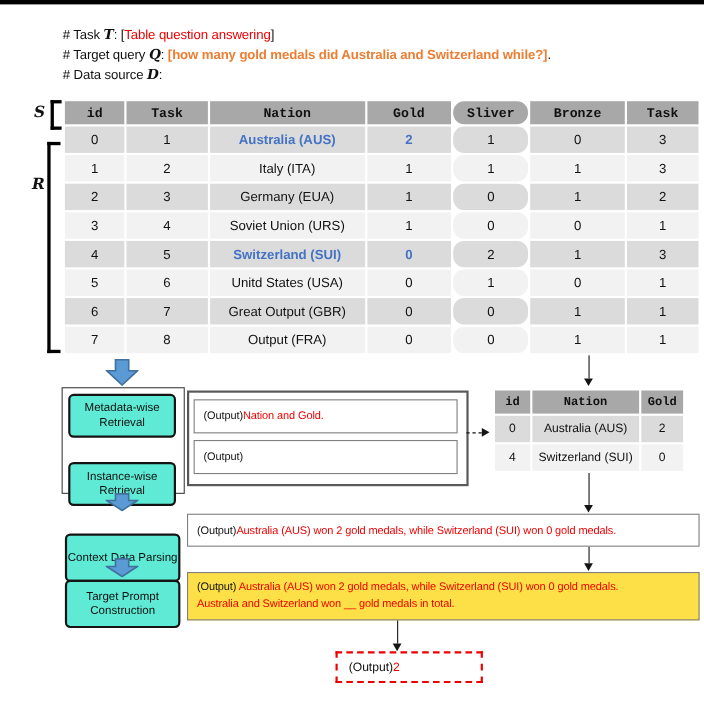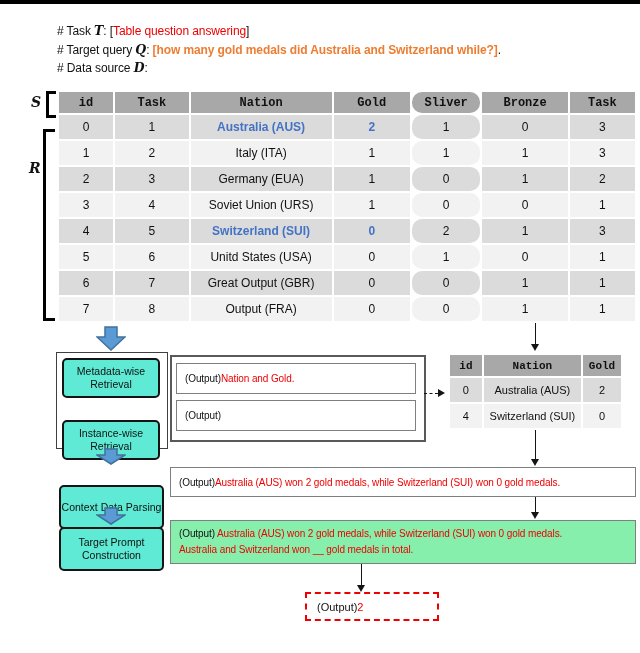--- a/index.html
+++ b/index.html
@@ -42,21 +42,21 @@
   td.hl{color:#4472c4;font-weight:bold;}
 
   
   .groupbox{border:1.5px solid #3f3f3f;background:#fff;}
   .flowbox{border:2px solid #141414;border-radius:5px;background:#5eead4;
            display:flex;align-items:center;justify-content:center;text-align:center;
            font-size:10.5px;line-height:13px;font-weight:normal;}
   .outgroup{border:2px solid #595959;background:#fff;}
   .outbox{border:1.5px solid #7f7f7f;background:#fff;display:flex;align-items:center;
           font-size:10px;letter-spacing:-0.1px;padding-left:8px;white-space:nowrap;}
-  .outbox2{border:1.5px solid #7f7f7f;background:#86efac;font-size:10px;letter-spacing:-0.1px;
+  .outbox2{border:1.5px solid #7f7f7f;background:#fde047;font-size:10px;letter-spacing:-0.1px;
            padding:5px 0 0 8px;line-height:16px;white-space:nowrap;}
   .finalbox{border:2.5px dashed #ee0000;background:#fff;display:flex;align-items:center;
             padding-left:10px;font-size:11px;}
 
   
   .varrow{width:0;border-left:1.6px solid #141414;}
   .varrow:after{content:"";position:absolute;left:-4.7px;bottom:-7px;width:0;height:0;
                 border:4.5px solid transparent;border-bottom:0;border-top:7px solid #141414;}
   .dashline{width:14px;height:0;border-top:1.7px dashed #141414;}
   .rhead{width:0;height:0;border:4.5px solid transparent;border-right:0;border-left:7px solid #141414;}

